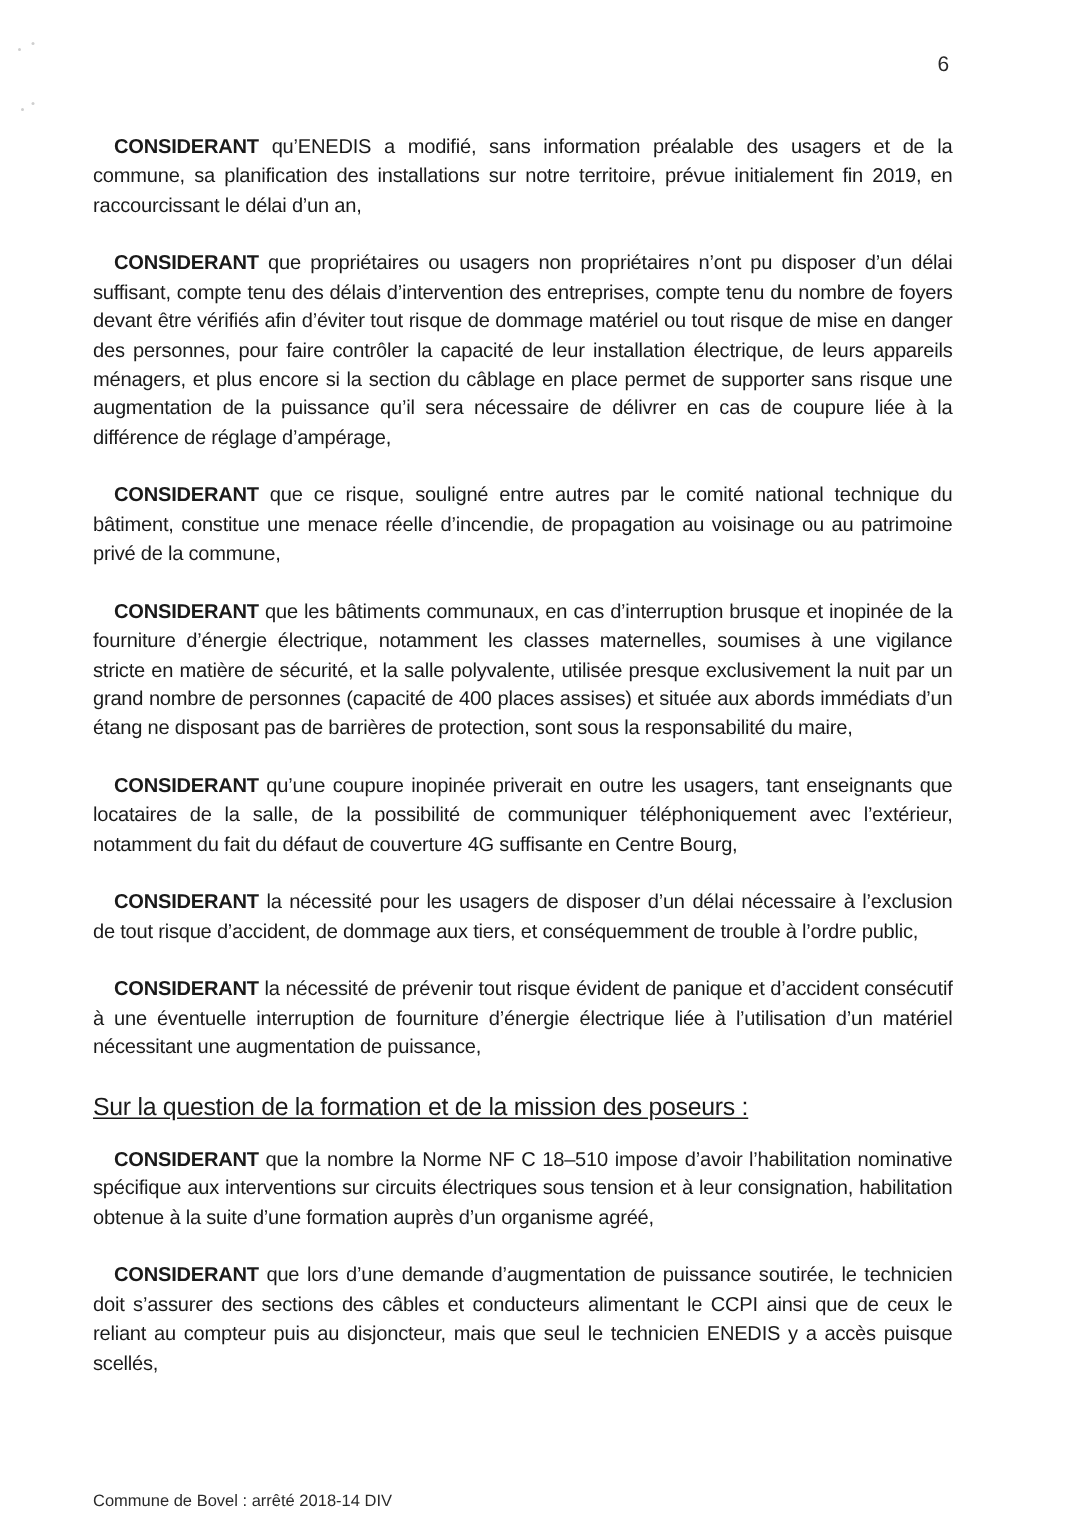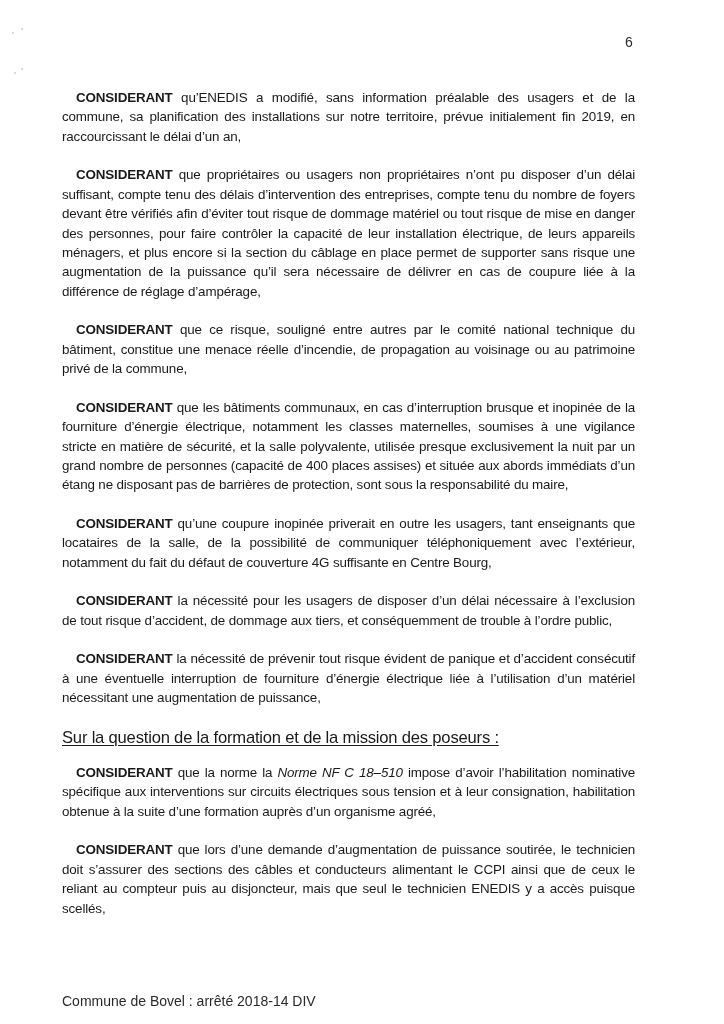--- a/index.html
+++ b/index.html
@@ -48,36 +48,35 @@
     .para {
       margin: 0 0 19.2px 0;
       text-align: justify;
       text-justify: inter-word;
     }
     .para .lead {
       font-weight: bold;
       margin-left: 14px;
     }
     .para .norm {
-      font-style: italic;
     }
     .section-heading {
       margin: 0 0 14px 0;
       font-size: 16.6px;
       line-height: 22px;
       font-weight: normal;
       text-decoration: underline;
       text-underline-offset: 2px;
       letter-spacing: -0.2px;
     }
     .footer {
       position: absolute;
       left: 62px;
       top: 995px;
-      font-size: 14px;
+      font-size: 11px;
       line-height: 13px;
       color: #2a2a2a;
       text-align: center;
     }
   </style>
 </head>
 <body>
 
 <div class="page">
 
@@ -115,21 +114,21 @@
       <span class="lead">CONSIDERANT</span><span> la nécessité pour les usagers de disposer d’un délai nécessaire à l’exclusion de tout risque d’accident, de dommage aux tiers, et conséquemment de trouble à l’ordre public,</span>
     </p>
 
     <p class="para">
       <span class="lead">CONSIDERANT</span><span> la nécessité de prévenir tout risque évident de panique et d’accident consécutif à une éventuelle interruption de fourniture d’énergie électrique liée à l’utilisation d’un matériel nécessitant une augmentation de puissance,</span>
     </p>
 
     <h2 class="section-heading">Sur la question de la formation et de la mission des poseurs :</h2>
 
     <p class="para">
-      <span class="lead">CONSIDERANT</span><span> que la norme la </span><span class="norm">Norme NF C 18–510</span><span> impose d’avoir l’habilitation nominative spécifique aux interventions sur circuits électriques sous tension et à leur consignation, habilitation obtenue à la suite d’une formation auprès d’un organisme agréé,</span>
+      <span class="lead">CONSIDERANT</span><span> que la nombre la </span><span class="norm">Norme NF C 18–510</span><span> impose d’avoir l’habilitation nominative spécifique aux interventions sur circuits électriques sous tension et à leur consignation, habilitation obtenue à la suite d’une formation auprès d’un organisme agréé,</span>
     </p>
 
     <p class="para">
       <span class="lead">CONSIDERANT</span><span> que lors d’une demande d’augmentation de puissance soutirée, le technicien doit s’assurer des sections des câbles et conducteurs alimentant le CCPI ainsi que de ceux le reliant au compteur puis au disjoncteur, mais que seul le technicien ENEDIS y a accès puisque scellés,</span>
     </p>
 
   </div>
 
   <div class="footer">Commune de Bovel : arrêté 2018-14 DIV</div>
 </div>

